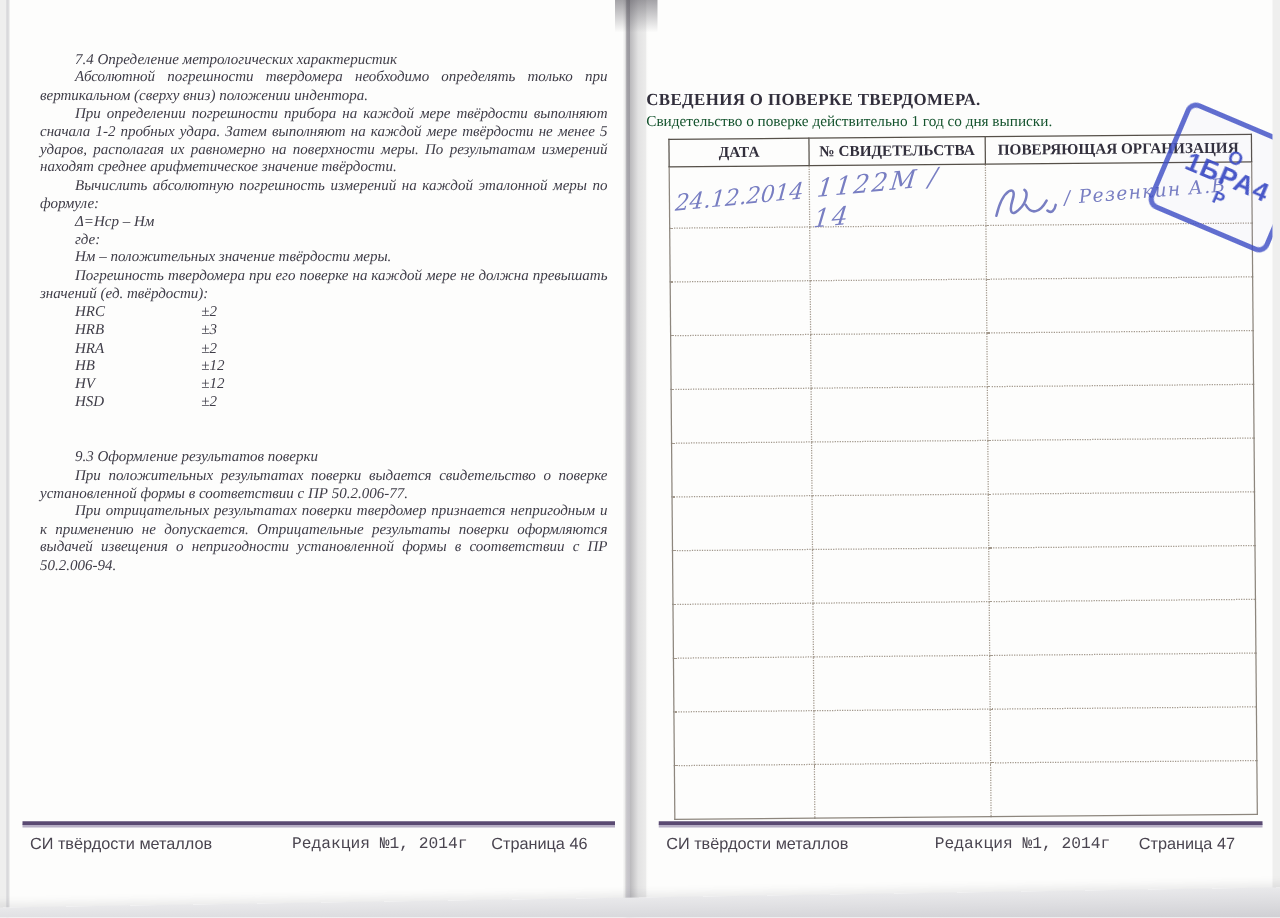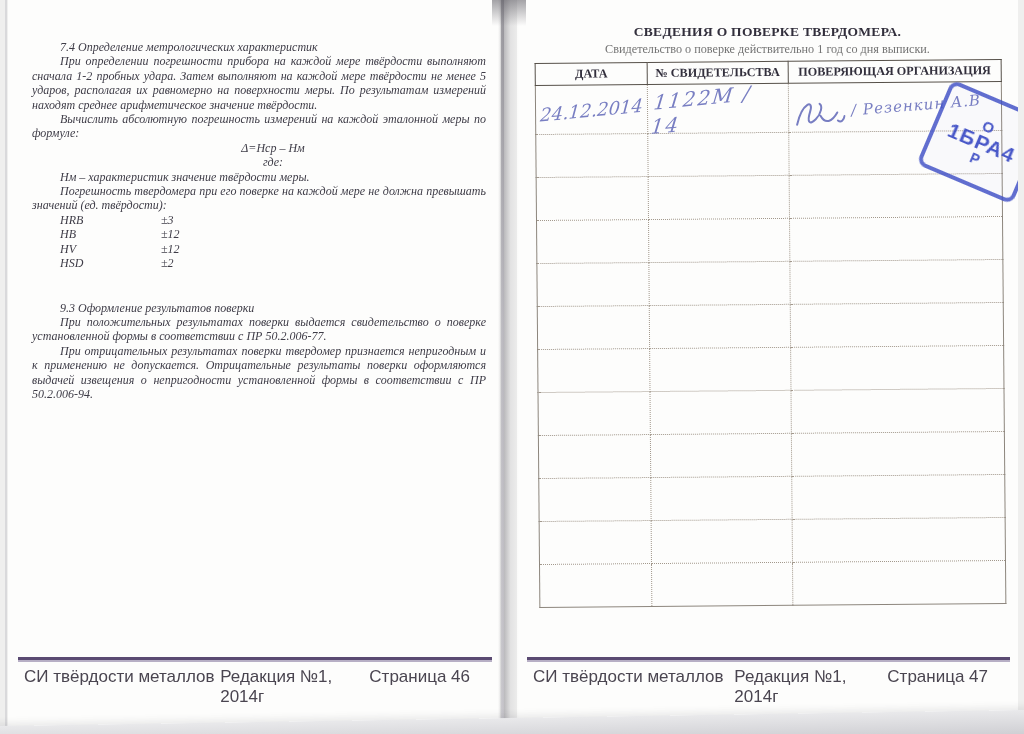--- a/index.html
+++ b/index.html
@@ -25,37 +25,37 @@
     transform:rotate(-0.9deg); box-shadow:0 -3px 7px rgba(60,60,70,0.10); }
 
   
   .doc-body {
     padding:40px 14px 0 24px;
     font-size:12px; line-height:14.4px; color:#3e3c47;
     text-align:justify;
     font-style:italic;
   }
   .doc-body p { margin:0; text-indent:28px; }
-  .p-formula, .p-where { text-indent:13px; text-align:center; }
+  .p-formula, .p-where { text-indent:13px; text-align:left; }
   .tol-row { margin-left:28px; text-align:left; }
   .tol-unit { display:inline-block; width:98px; }
   .sec-gap { margin-top:30px !important; }
 
   
   .footer { position:absolute; top:657px; left:10px; right:8px; font-family:"Liberation Sans", sans-serif; }
   .footer-rule { height:3px; background:#5a4a72; box-shadow:0 2px 0 rgba(125,112,152,0.55); }
-  .footer-cols { display:flex; margin-top:7px; font-size:17px; color:#4a4550; }
+  .footer-cols { display:flex; margin-top:7px; font-size:13px; color:#4a4550; }
   .f-name { flex:1.25; padding-left:6px; }
-  .f-edition { flex:0.95; }
+  .f-edition { flex:0.95;font-family:Liberation Mono, monospace; }
   .f-page { padding-right:22px; }
 
   
-  .rp-title { margin-top:24px; text-align:center; font-weight:bold; font-size:13.5px;
+  .rp-title { margin-top:72px; text-align:left; font-weight:bold; font-size:13.5px;
     letter-spacing:0.3px; color:#322f3c; }
-  .rp-subtitle { text-align:center; font-size:12.2px; color:#737373; margin-top:2px; }
+  .rp-subtitle { font-size:12.2px; color:#14532d; margin-top:2px; }
   .ver-table-wrap { margin:4px 14px 0 20px; transform:rotate(-0.5deg); }
   table.ver { width:100%; border-collapse:collapse; }
   table.ver thead th {
     border:1.4px solid #565049; font-size:12.2px; font-weight:bold;
     color:#322f3c; padding:3px 2px; font-family:"Liberation Serif", serif;
   }
   table.ver tbody td { border:1px dotted #a2988c; height:42px; padding:0 4px; }
   table.ver { border:1px solid #8d867d; }
 
   
@@ -79,30 +79,39 @@
   .stamp-bottom { font-size:14px; line-height:14px; }
 </style>
 </head>
 <body>
 
 <div class="scan">
 
   <div class="page page-left">
     <div class="doc-body">
       <p>7.4 Определение метрологических характеристик</p>
+      <p>Абсолютной погрешности твердомера необходимо определять только при вертикальном (сверху вниз) положении индентора.</p>
       <p>При определении погрешности прибора на каждой мере твёрдости выполняют сначала 1-2 пробных удара. Затем выполняют на каждой мере твёрдости не менее 5 ударов, располагая их равномерно на поверхности меры. По результатам измерений находят среднее арифметическое значение твёрдости.</p>
       <p>Вычислить абсолютную погрешность измерений на каждой эталонной меры по формуле:</p>
       <p class="p-formula">Δ=Нср – Нм</p>
       <p class="p-where">где:</p>
-      <p>Нм – характеристик значение твёрдости меры.</p>
+      <p>Нм – положительных значение твёрдости меры.</p>
       <p>Погрешность твердомера при его поверке на каждой мере не должна превышать значений (ед. твёрдости):</p>
 
+      <div class="tol-row">
+        <span class="tol-unit">HRC</span>
+        <span class="tol-val">±2</span>
+      </div>
       <div class="tol-row">
         <span class="tol-unit">HRB</span>
         <span class="tol-val">±3</span>
+      </div>
+      <div class="tol-row">
+        <span class="tol-unit">HRA</span>
+        <span class="tol-val">±2</span>
       </div>
       <div class="tol-row">
         <span class="tol-unit">HB</span>
         <span class="tol-val">±12</span>
       </div>
       <div class="tol-row">
         <span class="tol-unit">HV</span>
         <span class="tol-val">±12</span>
       </div>
       <div class="tol-row">

